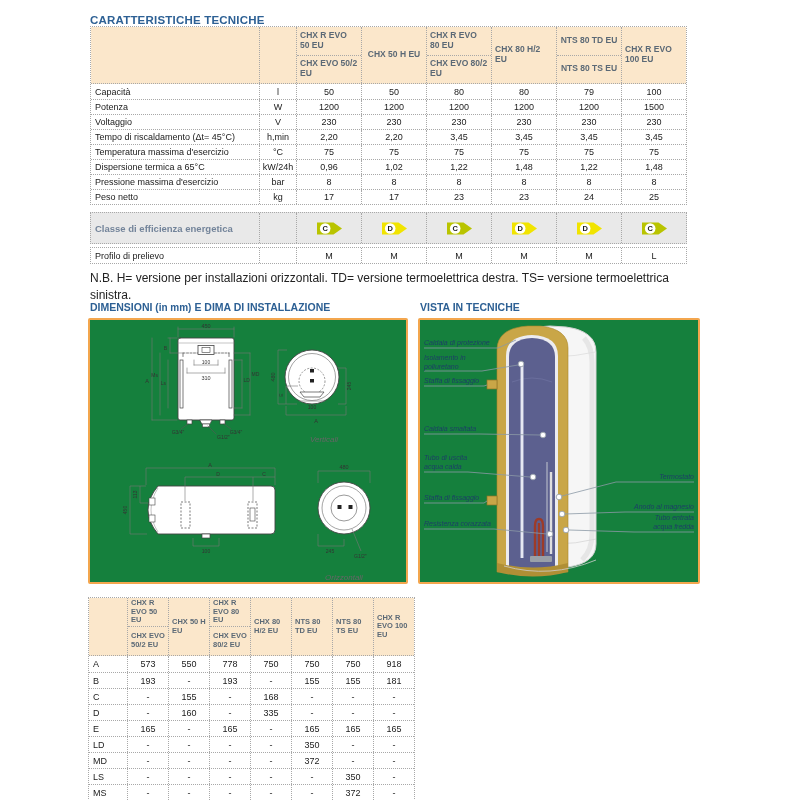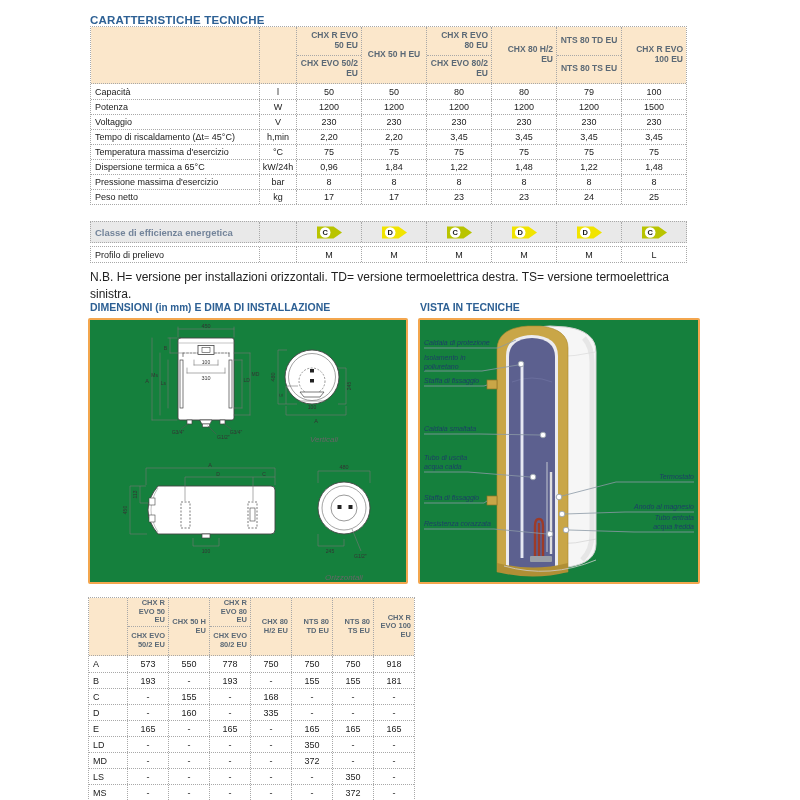--- a/index.html
+++ b/index.html
@@ -5,30 +5,30 @@
 *{box-sizing:border-box;margin:0;padding:0}
 html,body{width:800px;height:800px}
 body{position:relative;background:#fff;font-family:"Liberation Sans",sans-serif;color:#1a1a1a;overflow:hidden}
 .page{position:absolute;inset:0}
 .sec-title{color:#2d6094;font-size:11.5px;font-weight:bold;letter-spacing:.2px;}
 .sec-top{position:absolute;left:90px;top:14px;width:597px}
 
 .ttable{border:1px dotted #a8a8a8;background:#fff}
 .trow{display:grid;grid-template-columns:168px 37px repeat(6,65px)}
 .thead{background:#fbe7cb;height:57px;border-bottom:1px dotted #a8a8a8}
-.hcell{border-left:1px dotted #a8a8a8;font-size:8.5px;font-weight:bold;color:#5b6976;display:flex;flex-direction:column;text-align:right}
+.hcell{border-left:1px dotted #a8a8a8;font-size:8.5px;font-weight:bold;color:#5b6976;display:flex;flex-direction:column;text-align:left}
 .hcell:first-child{border-left:none}
 .hcell .half{flex:1;display:flex;align-items:center;justify-content:center;padding:1px 3px;line-height:1.15}
 .hcell.split .half:first-child{border-bottom:1px dotted #a8a8a8}
 .srow{height:15px;border-top:1px dotted #a8a8a8}
 #top-body .srow:first-child{border-top:none}
 .cell{border-left:1px dotted #a8a8a8;font-size:9px;display:flex;align-items:center;justify-content:center;overflow:hidden}
 .cell:first-child{border-left:none}
 .cell.lab{justify-content:flex-start;padding-left:4px;white-space:nowrap}
-.energy{margin-top:16px;border:1px dotted #a8a8a8;background:#e9e9e9;height:22px}
+.energy{margin-top:7px;border:1px dotted #a8a8a8;background:#e9e9e9;height:32px}
 .elab{color:#73849a;font-weight:bold;font-size:9.5px}
 .profile{margin-top:3px;border:1px dotted #a8a8a8;height:17px}
 .notes{margin-top:6px}
 .note{font-size:12px;color:#222;line-height:1.45}
 
 .mid-title{position:absolute;top:301px;color:#2d6094;font-size:10.5px;font-weight:bold}
 .dims-title{left:90px}
 .sez-title{left:420px}
 .mid-title .small{font-size:10px}
 .box{position:absolute;top:318px;border:2px solid #f3a64e;border-radius:2px;background:#15803d}
@@ -130,21 +130,21 @@
             <div class="cell">75</div>
             <div class="cell">75</div>
             <div class="cell">75</div>
             <div class="cell">75</div>
             <div class="cell">75</div>
           </div>
           <div class="trow srow">
             <div class="cell lab">Dispersione termica a 65°C</div>
             <div class="cell">kW/24h</div>
             <div class="cell">0,96</div>
-            <div class="cell">1,84</div>
+            <div class="cell">1,02</div>
             <div class="cell">1,22</div>
             <div class="cell">1,48</div>
             <div class="cell">1,22</div>
             <div class="cell">1,48</div>
           </div>
           <div class="trow srow">
             <div class="cell lab">Pressione massima d'esercizio</div>
             <div class="cell">bar</div>
             <div class="cell">8</div>
             <div class="cell">8</div>

